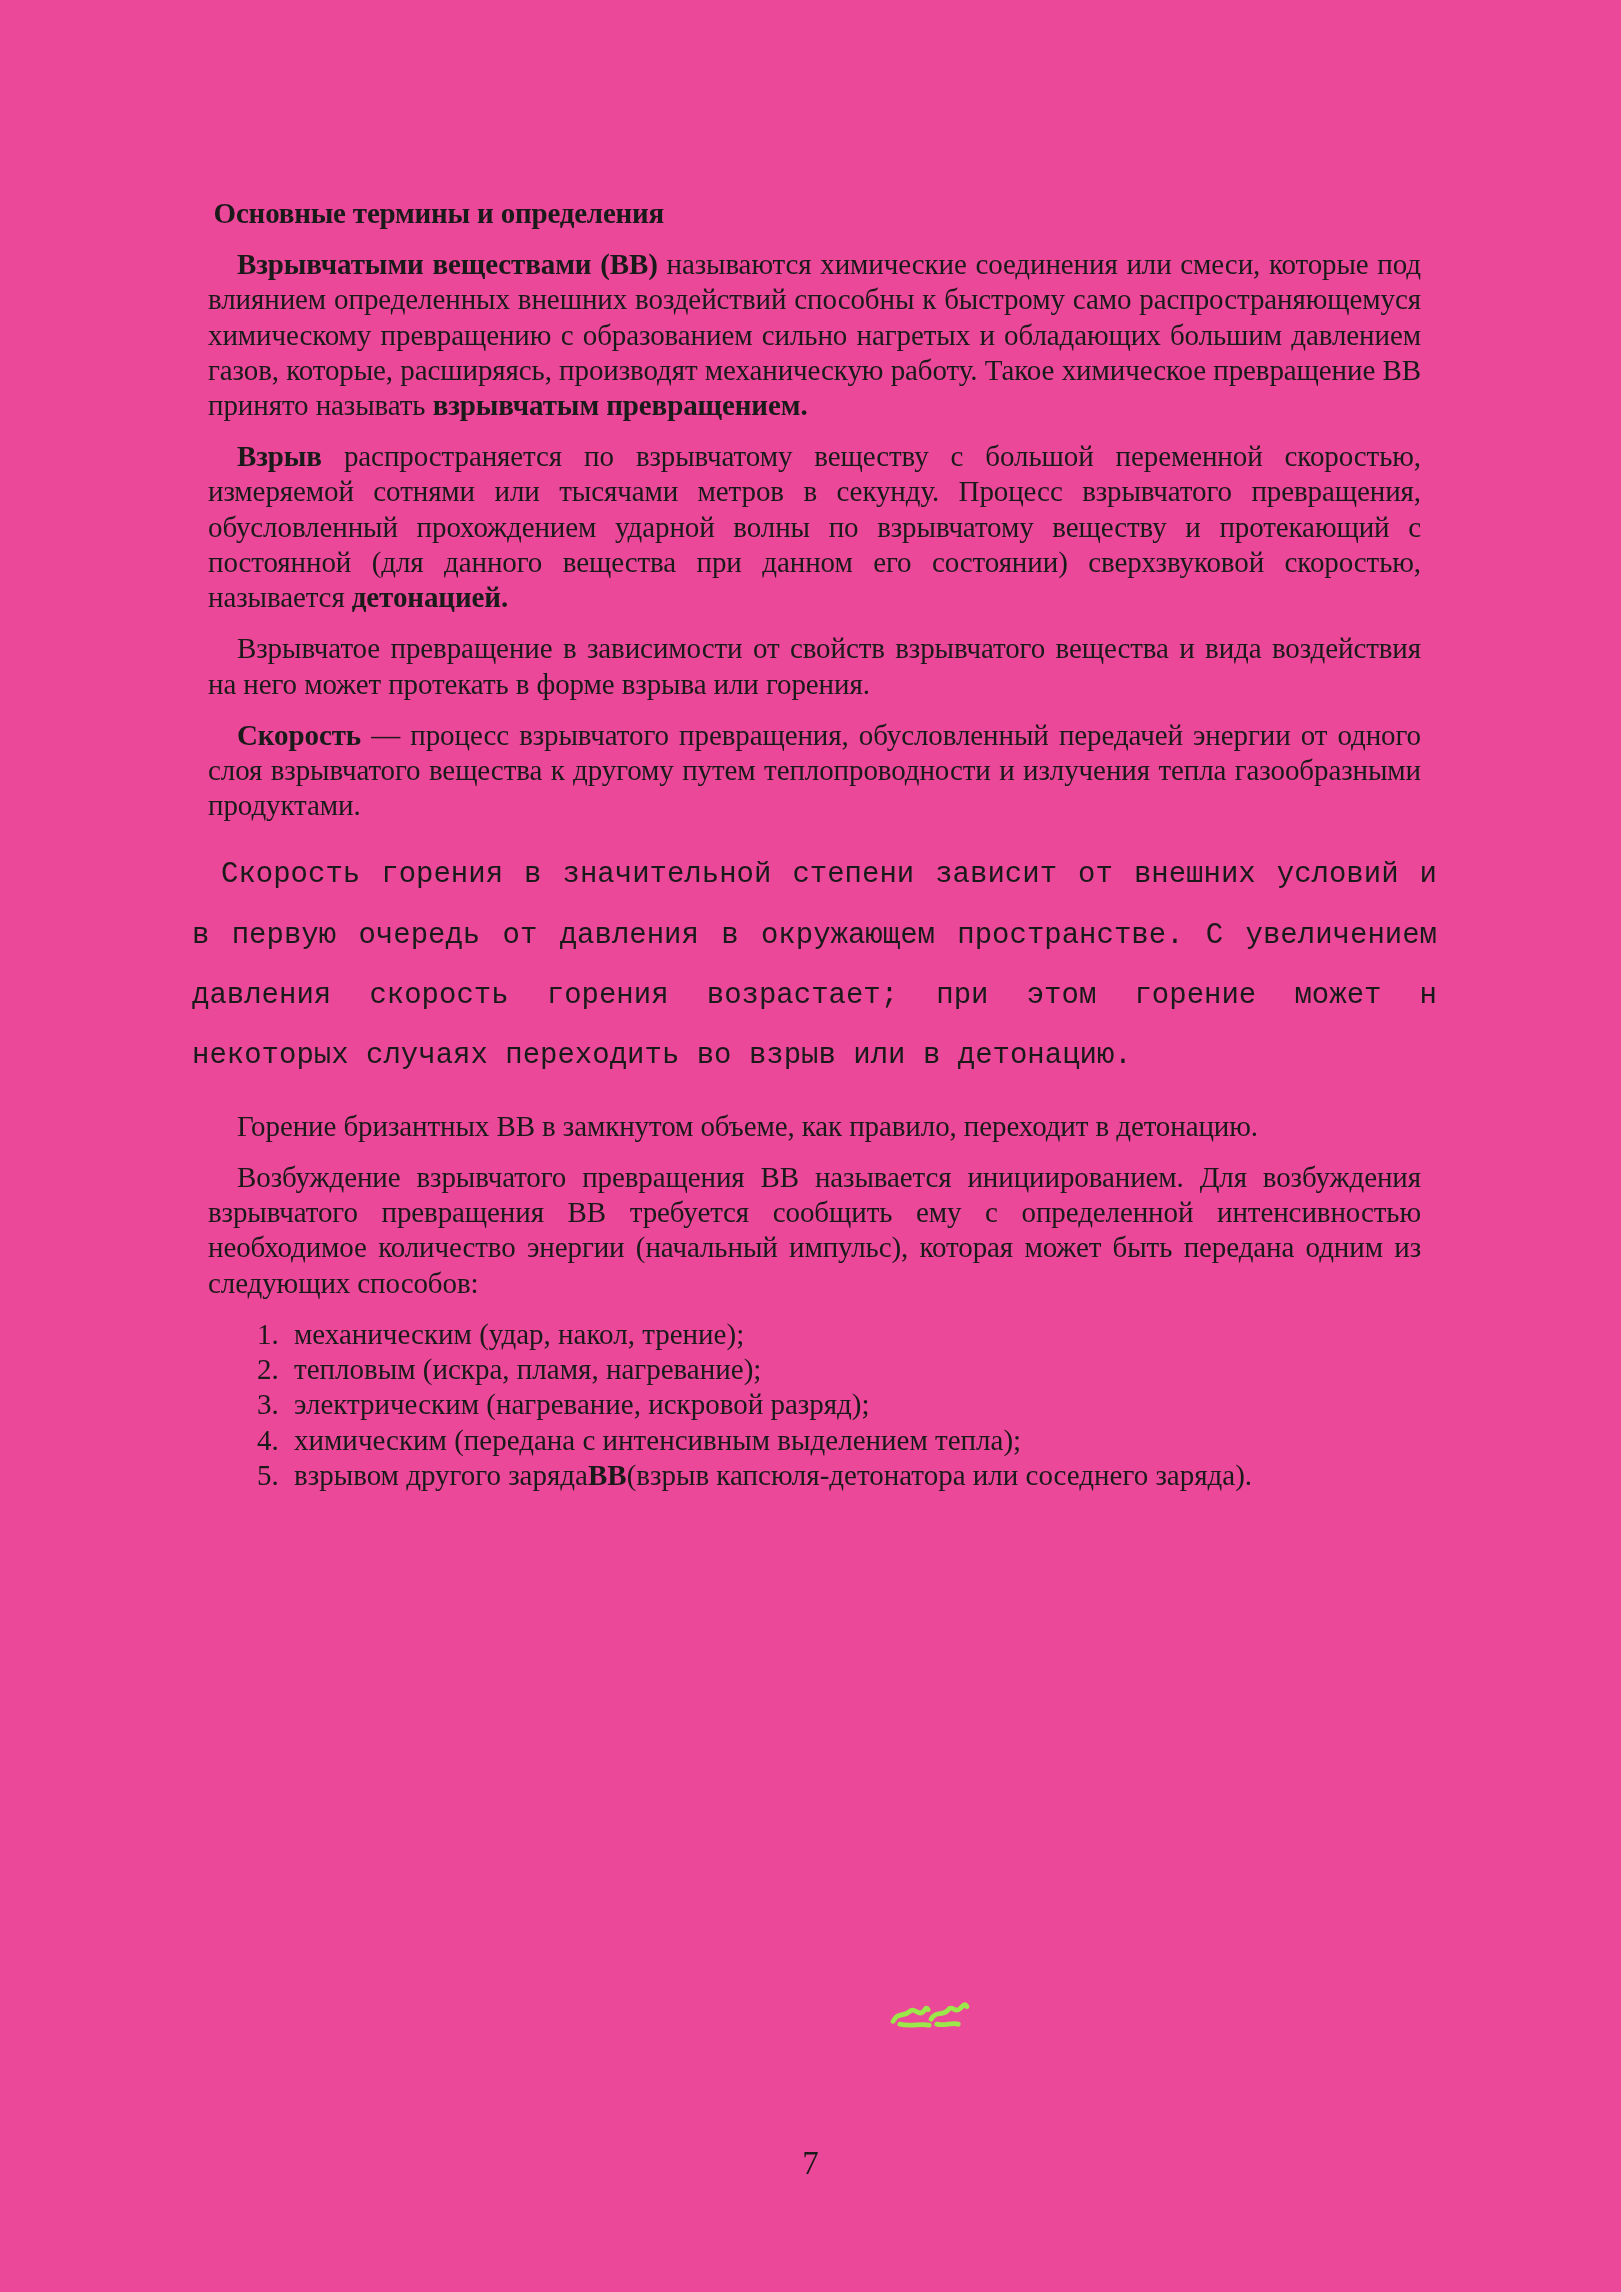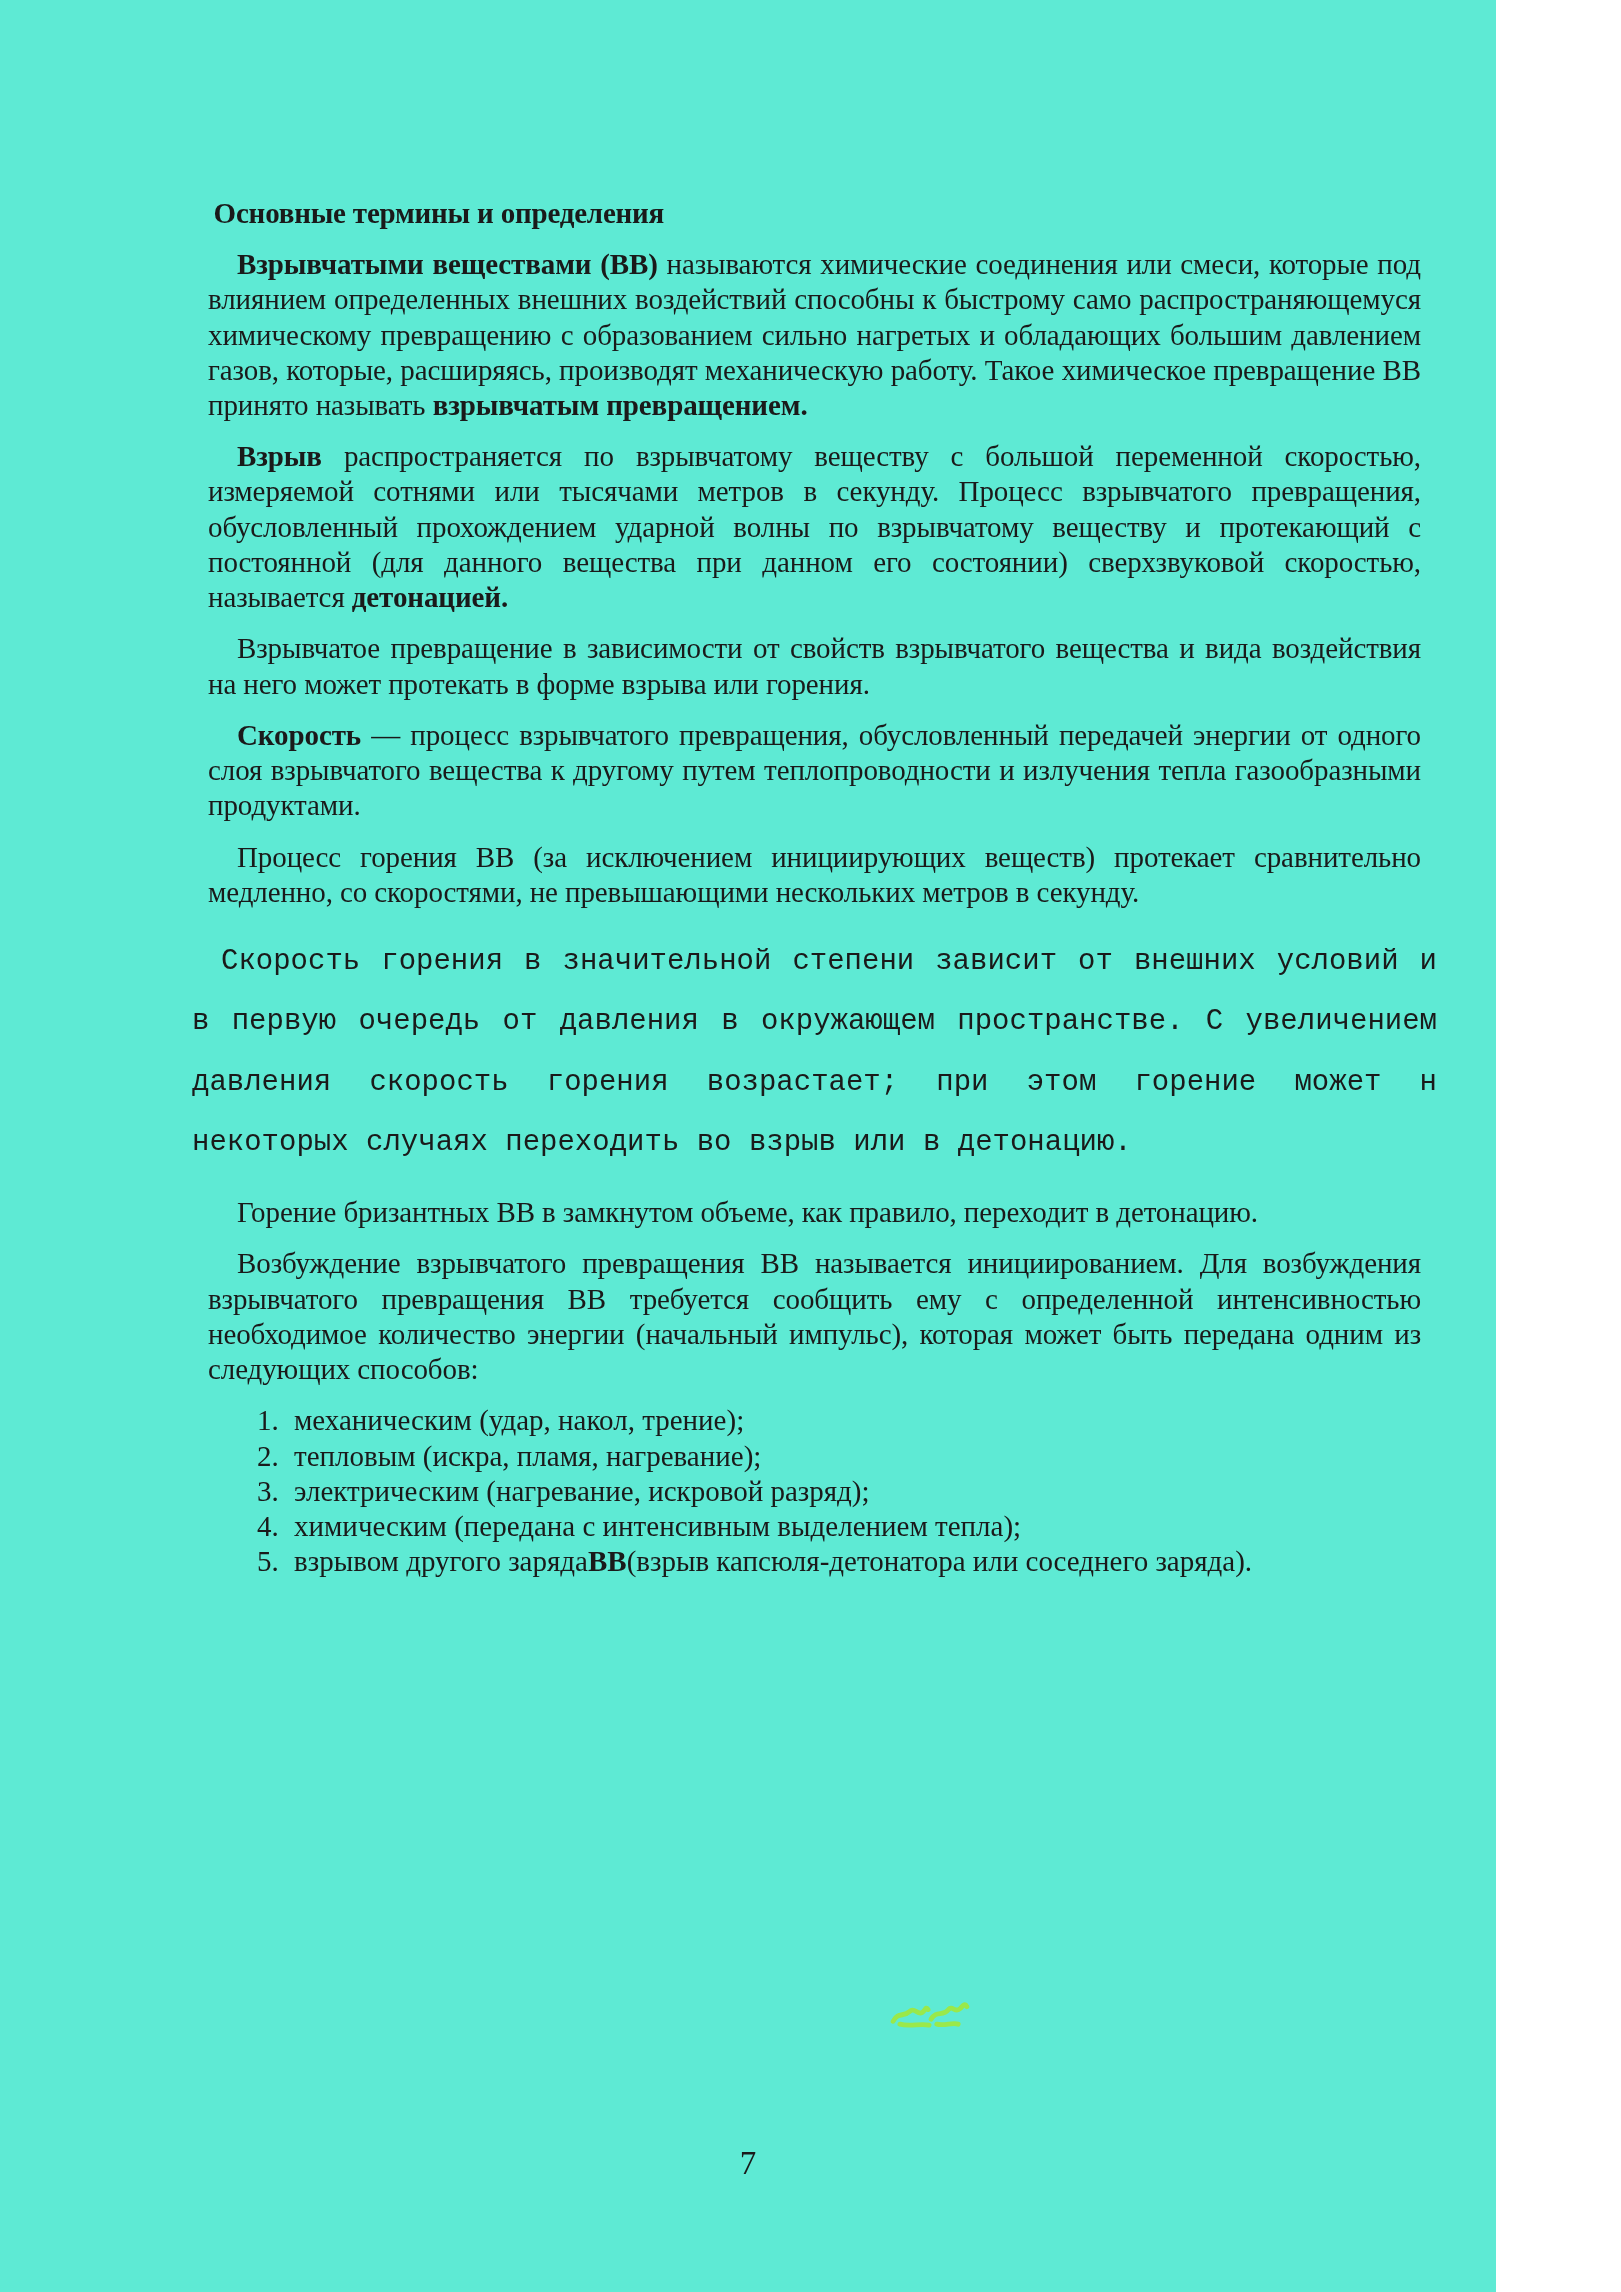--- a/index.html
+++ b/index.html
@@ -6,23 +6,23 @@
     margin: 0;
     padding: 0;
     background: #ffffff;
   }
   body {
     font-family: "Liberation Serif", "DejaVu Serif", serif;
     color: #1a1a1a;
   }
   .page {
     position: relative;
-    width: 1496px;
+    width: 1621px;
     height: 2293px;
-    background: #5eead4;
+    background: #ec4899;
     overflow: hidden;
     box-sizing: border-box;
   }
   .content {
     position: absolute;
     left: 192px;
     top: 196px;
     width: 1245px;
   }
   .doc-heading {
@@ -99,21 +99,20 @@
 
     <p class="para"><b>Взрывчатыми веществами (ВВ)</b><span> называются химические соединения или смеси, которые под влиянием определенных внешних воздействий способны к быстрому само распространяющемуся химическому превращению с образованием сильно нагретых и обладающих большим давлением газов, которые, расширяясь, производят механическую работу. Такое химическое превращение ВВ принято называть </span><b>взрывчатым превращением.</b></p>
 
     <p class="para"><b>Взрыв</b><span> распространяется по взрывчатому веществу с большой переменной скоростью, измеряемой сотнями или тысячами метров в секунду. Процесс взрывчатого превращения, обусловленный прохождением ударной волны по взрывчатому веществу и протекающий с постоянной (для данного вещества при данном его состоянии) сверхзвуковой скоростью, называется </span><b>детонацией.</b></p>
 
     <p class="para">Взрывчатое превращение в зависимости от свойств взрывчатого вещества и вида воздействия на него может протекать в форме взрыва или горения.</p>
 
 
     <p class="para"><b>Скорость</b><span> — процесс взрывчатого превращения, обусловленный передачей энергии от одного слоя взрывчатого вещества к другому путем теплопроводности и излучения тепла газообразными продуктами.</span></p>
 
-    <p class="para">Процесс горения ВВ (за исключением инициирующих веществ) протекает сравнительно медленно, со скоростями, не превышающими нескольких метров в секунду.</p>
 
     <div class="spacer-sm"></div>
 
     <p class="loose">Скорость горения в значительной степени зависит от внешних условий и в первую очередь от давления в окружающем пространстве. С увеличением давления скорость горения возрастает; при этом горение может н некоторых случаях переходить во взрыв или в детонацию.</p>
 
     <div class="spacer-sm"></div>
 
     <p class="para">Горение бризантных ВВ в замкнутом объеме, как правило, переходит в детонацию.</p>
 
     <p class="para">Возбуждение взрывчатого превращения ВВ называется   инициированием. Для возбуждения взрывчатого превращения ВВ требуется сообщить ему с определенной интенсивностью необходимое количество энергии (начальный импульс), которая может быть передана одним из следующих способов:</p>

